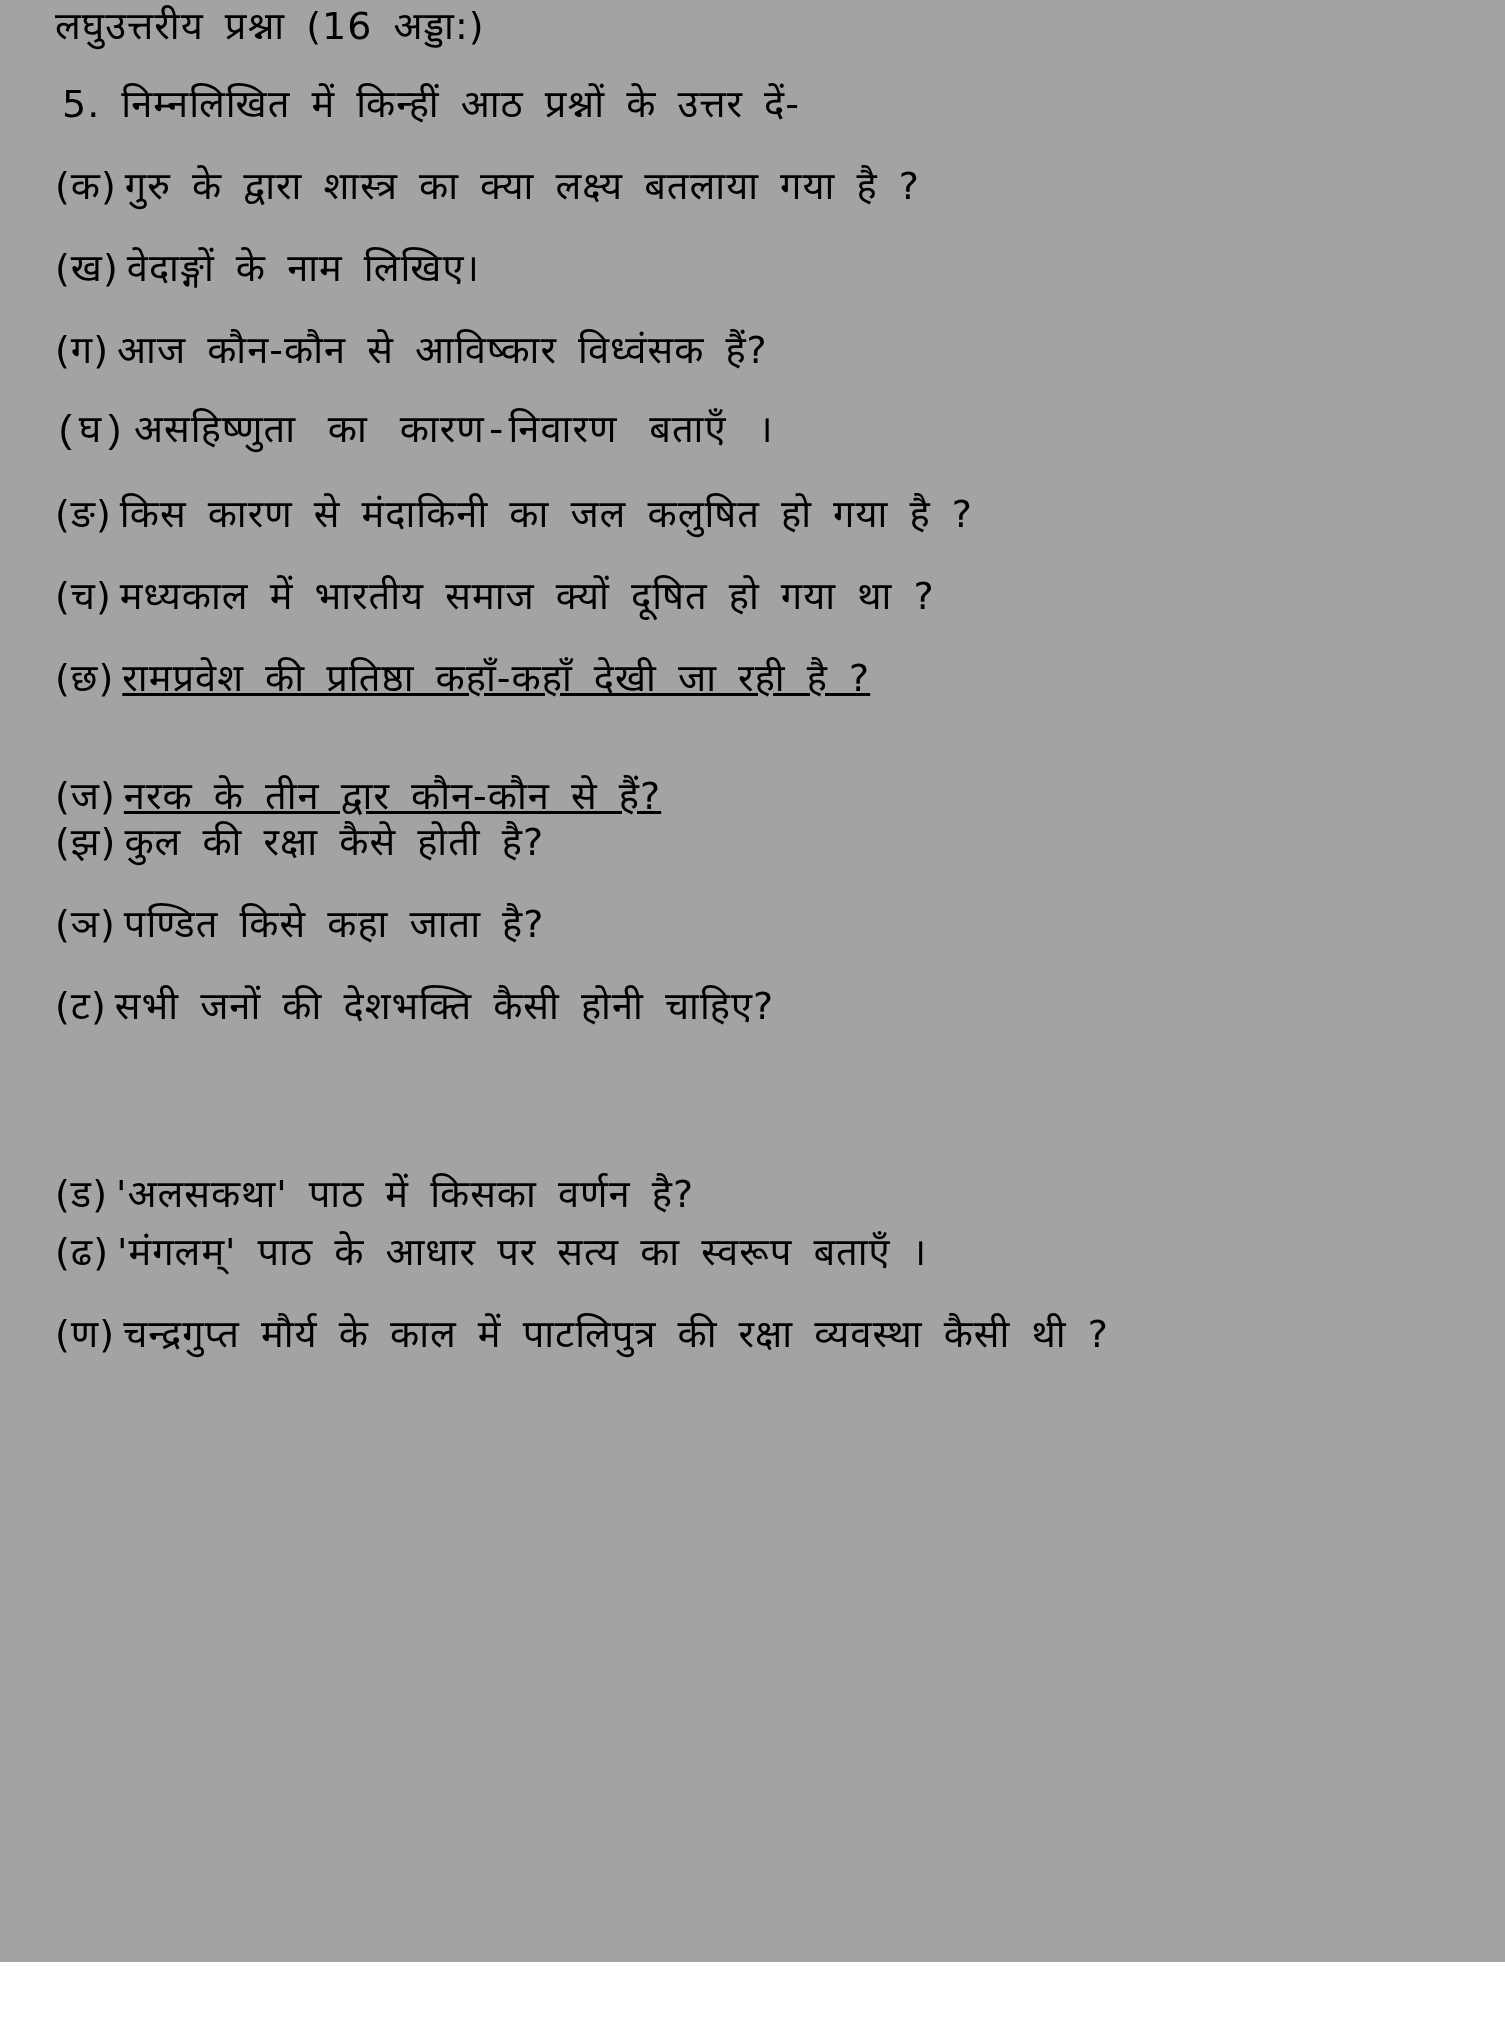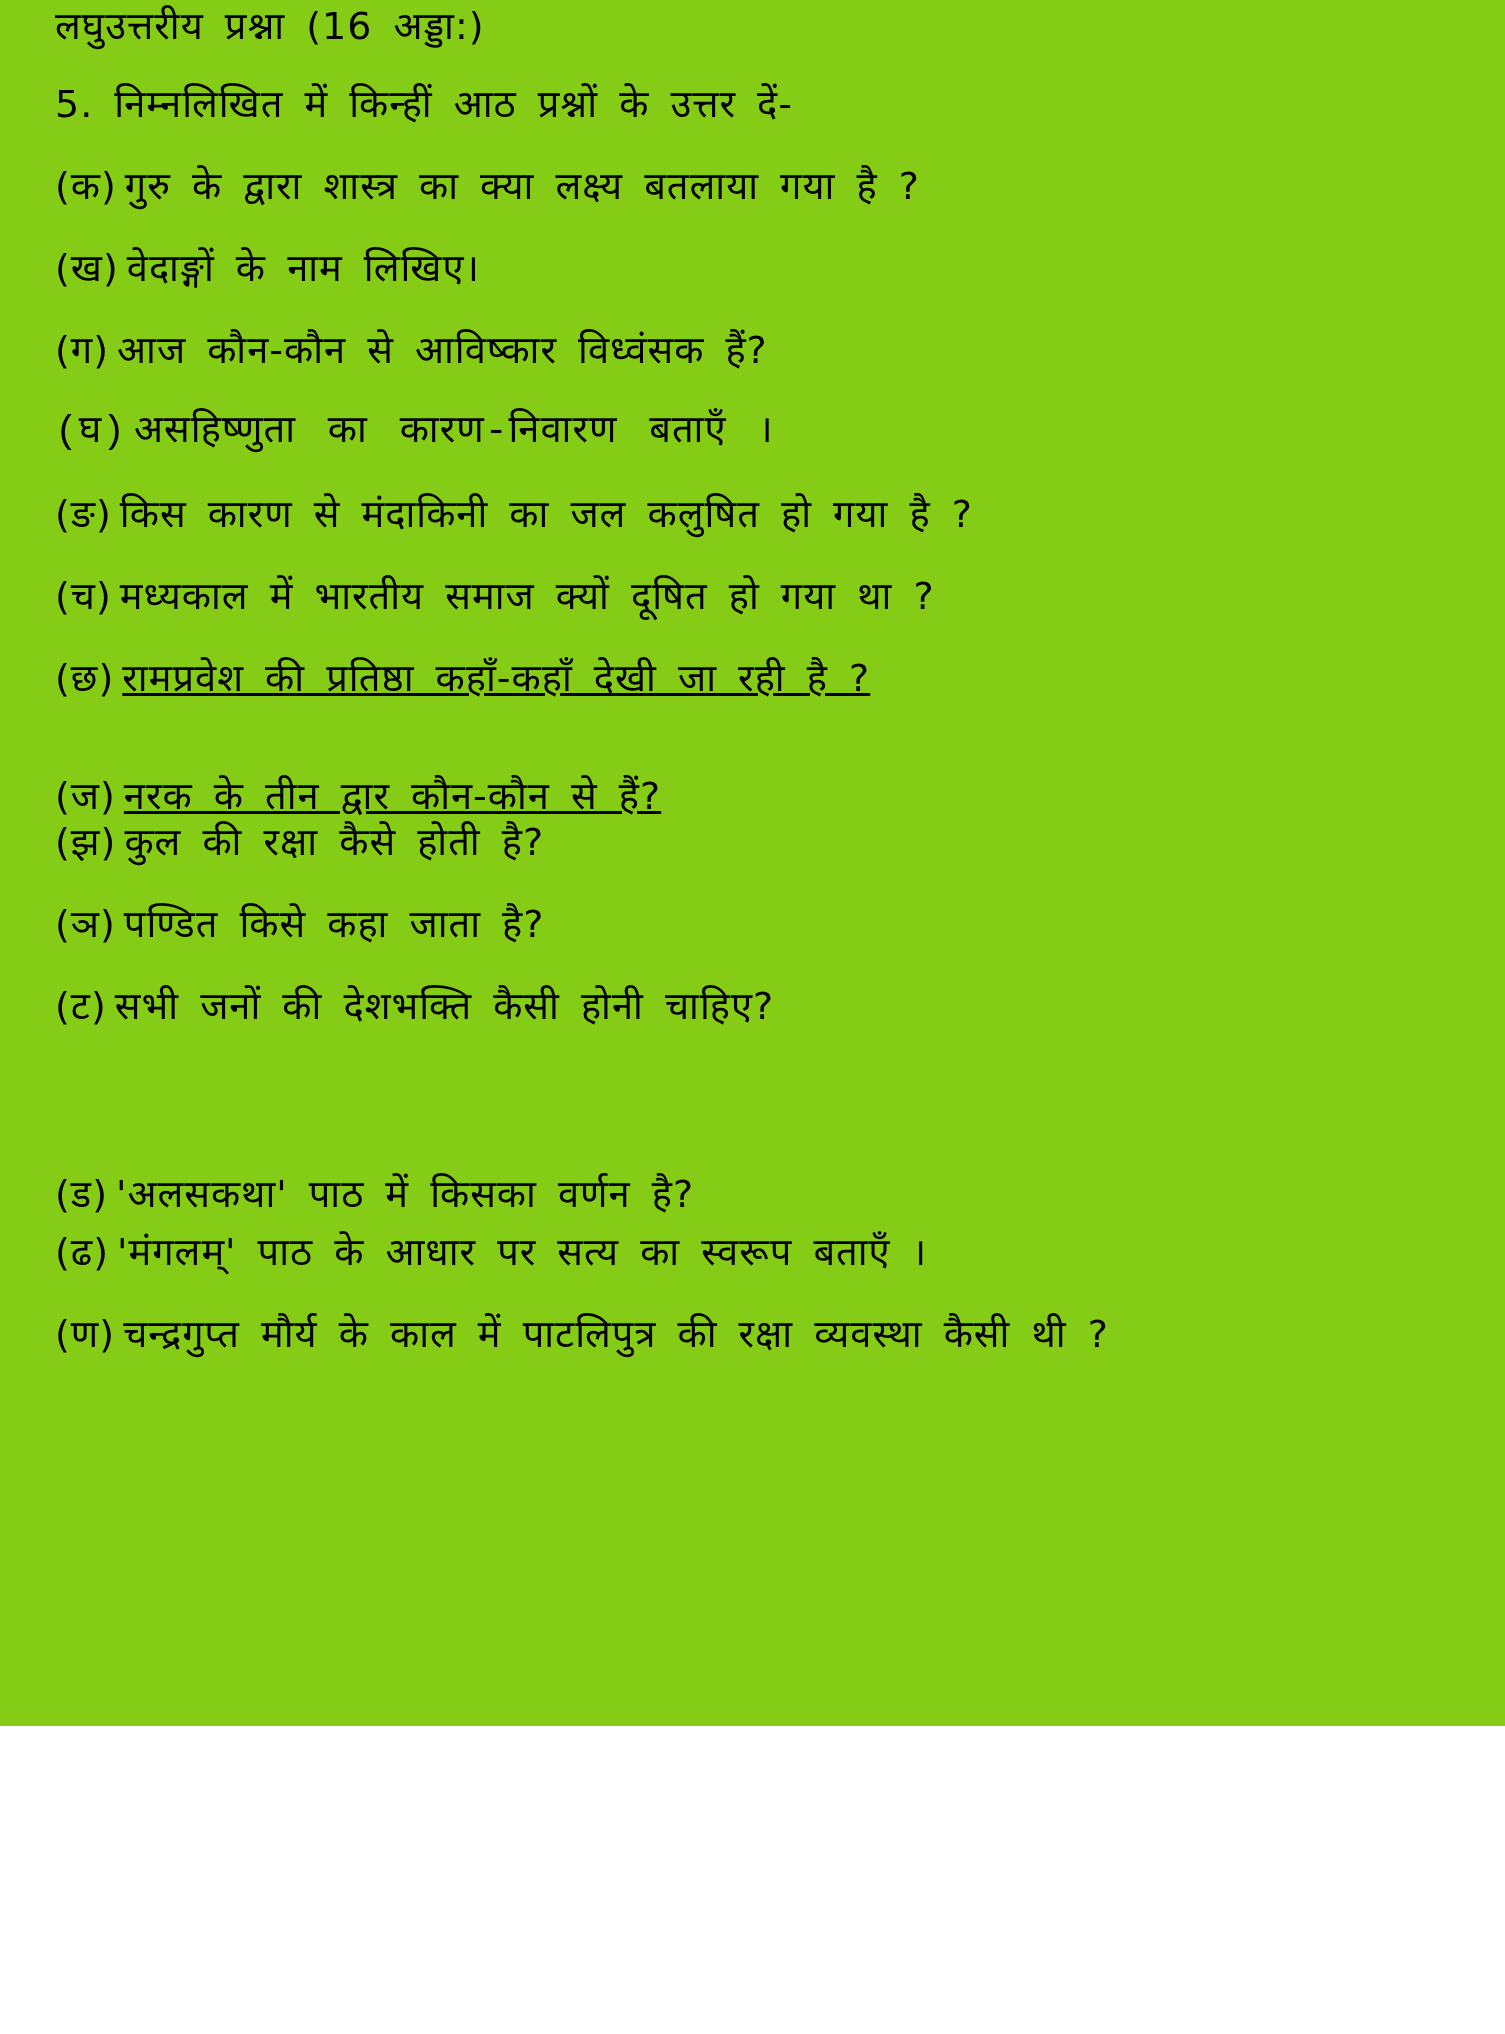--- a/index.html
+++ b/index.html
@@ -13,22 +13,22 @@
       position: relative;
       overflow: hidden;
       color: #000000;
       font-family: "DejaVu Sans", "Liberation Sans", sans-serif;
     }
     .page {
       position: absolute;
       left: 0;
       top: 0;
       width: 1505px;
-      height: 1726px;
-      background: #84cc16;
+      height: 1962px;
+      background: #a3a3a3;
     }
     .line {
       position: absolute;
       left: 55px;
       font-size: 38px;
       line-height: 48px;
       white-space: nowrap;
       letter-spacing: 1px;
       word-spacing: 8px;
     }
@@ -37,21 +37,21 @@
       margin-right: 8px;
     }
   </style>
 </head>
 <body>
 
 <div class="page">
 
   <div class="line" style="top: 2px;">लघुउत्तरीय प्रश्ना (16 अड्डा:)</div>
 
-  <div class="line" style="top: 80px;">5. निम्नलिखित में किन्हीं आठ प्रश्नों के उत्तर दें-</div>
+  <div class="line" style="top: 80px; margin-left: 7px;">5. निम्नलिखित में किन्हीं आठ प्रश्नों के उत्तर दें-</div>
 
   <div class="line" style="top: 162px;">
     <span class="q-label">(क)</span><span>गुरु के द्वारा शास्त्र का क्या लक्ष्य बतलाया गया है ?</span>
   </div>
 
   <div class="line" style="top: 244px;">
     <span class="q-label">(ख)</span><span>वेदाङ्गों के नाम लिखिए।</span>
   </div>
 
   <div class="line" style="top: 326px;">

